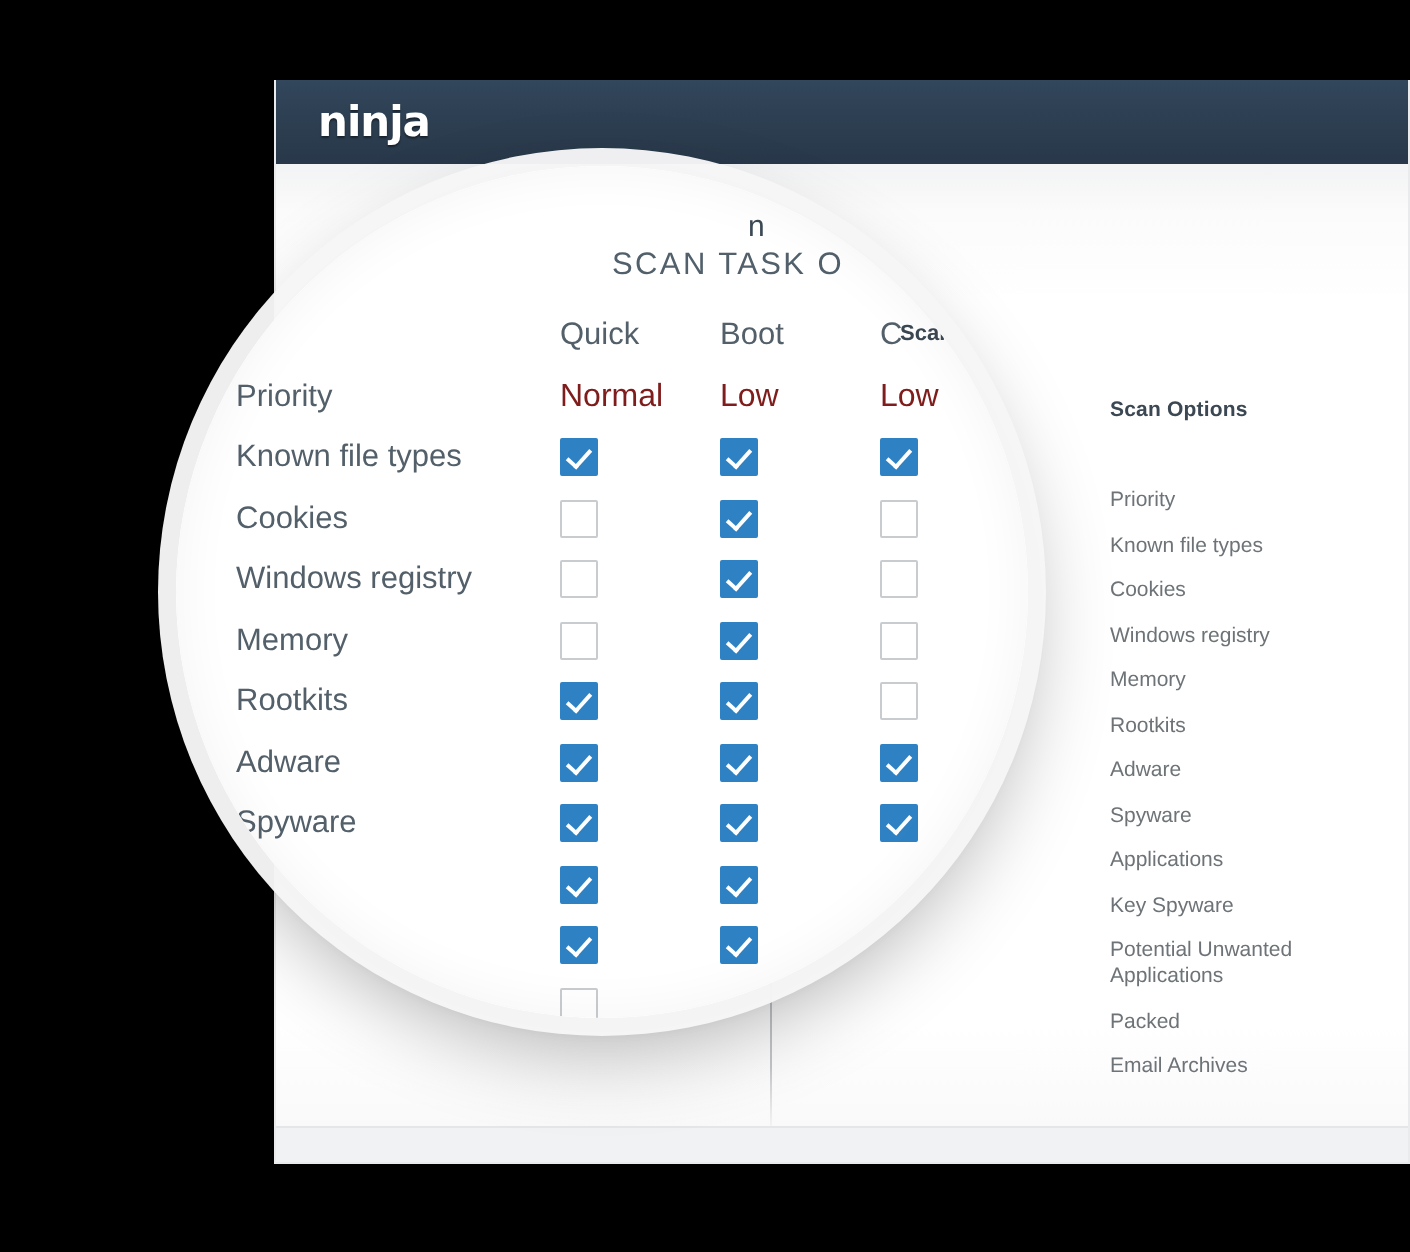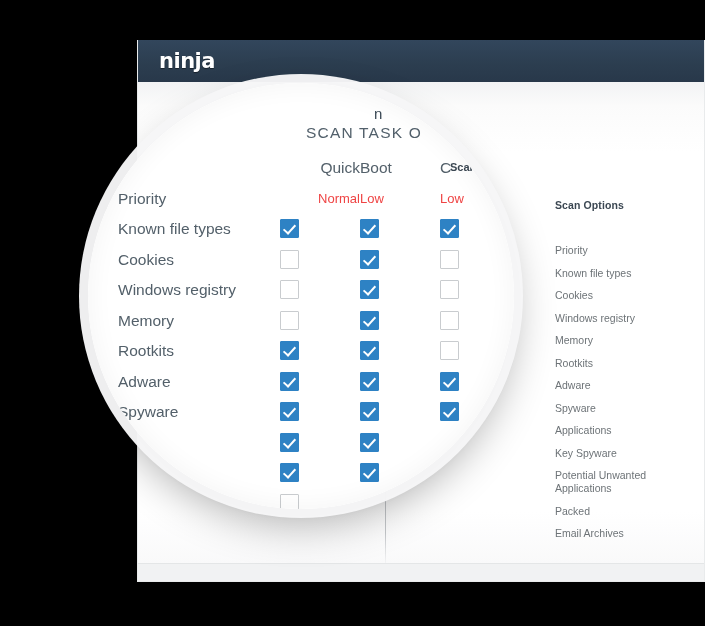--- a/index.html
+++ b/index.html
@@ -209,32 +209,32 @@
     color: #53606a;
     white-space: nowrap;
     line-height: 22px;
   }
   .mag-cell {
     position: absolute;
     top: 0;
     width: 80px;
     text-align: left;
   }
-  .mag-cell.c0 { left: 162px; text-align: right; }
+  .mag-cell.c0 { left: 162px; }
   .mag-cell.c1 { left: 242px; }
   .mag-cell.c2 { left: 322px; }
 
   .col-head {
     font-size: 15.5px;
     color: #53606a;
     line-height: 22px;
   }
   .prio-val {
-    font-size: 13px;
-    color: #ef4444;
+    font-size: 16px;
+    color: #7f1d1d;
     line-height: 22px;
     margin-top: 44px;
   }
 
   
   .cb {
     display: block;
     width: 19px;
     height: 19px;
     box-sizing: border-box;

